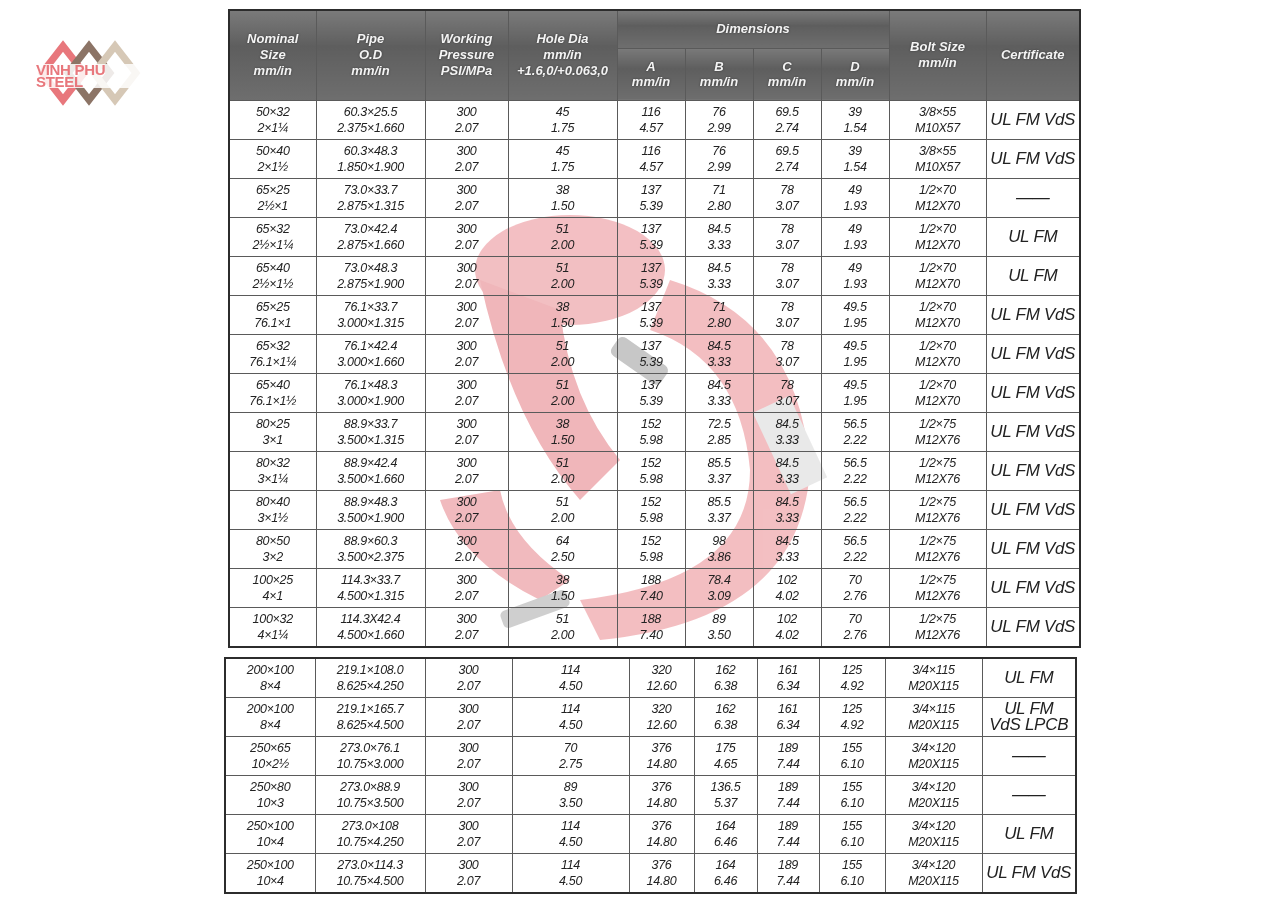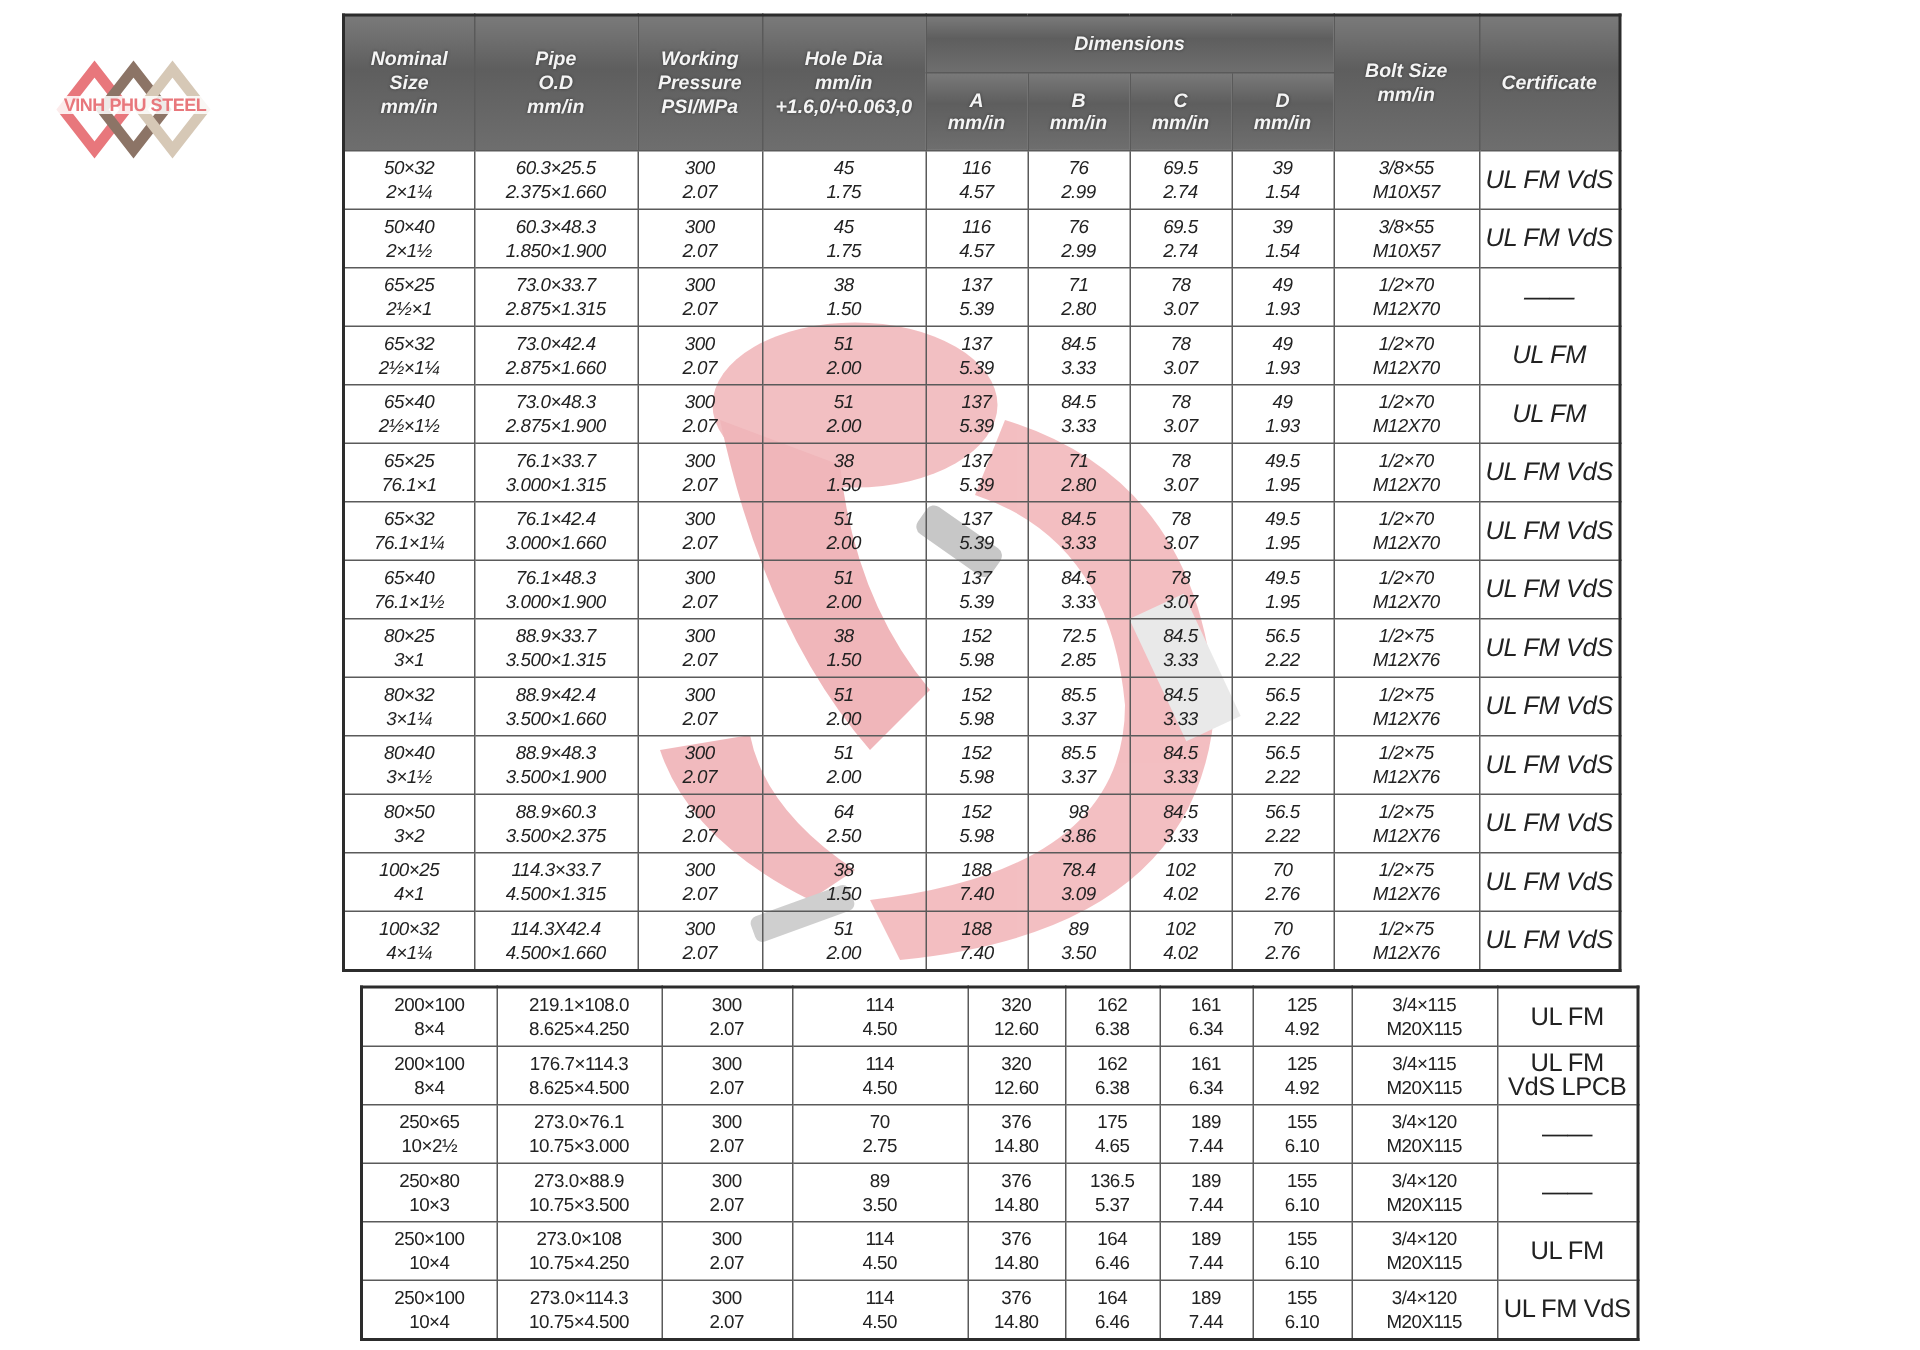--- a/index.html
+++ b/index.html
@@ -1,26 +1,26 @@
 <!DOCTYPE html>
 <html><head>
 <meta charset="utf-8">
 <style>
   html, body { margin:0; padding:0; background:#ffffff; }
   body { width:1280px; height:900px; position:relative; overflow:hidden;
          font-family:"Liberation Sans", sans-serif; color:#1a1a1a; }
   .logo { position:absolute; left:36px; top:40px; width:108px; height:66px; }
-  .logo-text { position:absolute; left:0; top:24px; width:108px; text-align:center;
-               font-size:12px; font-weight:bold; color:#e8777c; letter-spacing:-0.3px;
+  .logo-text { position:absolute; left:0; top:24px; width:108px; text-align:left;
+               font-size:15px; font-weight:bold; color:#e8777c; letter-spacing:-0.3px;
                background:rgba(255,255,255,0.85); line-height:12px; }
   .watermark { position:absolute; left:420px; top:200px; width:460px; height:560px; pointer-events:none; }
   table.spec { position:absolute; border-collapse:collapse; table-layout:fixed; }
   table.spec td, table.spec th { border:1px solid #5a5a5a; text-align:center; vertical-align:middle; padding:0; }
   #top-table { left:228px; top:9px; width:851px; border:2px solid #2c2c2c;font-style:italic; }
-  #bottom-table { left:240px; top:657px; width:851px; border:2px solid #2c2c2c; }
+  #bottom-table { left:224px; top:657px; width:851px; border:2px solid #2c2c2c;font-style:italic; }
   th.hd { background:linear-gradient(#7a7a7a, #5e5e5e 40%, #6e6e6e); color:#f4f4f4;
           font-weight:bold; font-size:13px; line-height:16px; text-shadow:0 0 2px #333; }
   th.hd.sub { line-height:15px; }
   td.c { font-size:12.5px; line-height:16px; height:38px; color:#222; letter-spacing:-0.3px; }
   td.c .l { display:block; }
   td.cert { font-size:17px; letter-spacing:-0.3px; }
   .row-top { height:39px; }
   .row-bot { height:38px; }
 </style>
 </head>
@@ -689,21 +689,21 @@
           <span class="l">M20X115</span>
         </td>
         <td class="c cert" style="white-space: pre-line;">UL FM</td>
       </tr>
       <tr class="row-bot">
         <td class="c">
           <span class="l">200×100</span>
           <span class="l">8×4</span>
         </td>
         <td class="c">
-          <span class="l">176.7×114.3</span>
+          <span class="l">219.1×165.7</span>
           <span class="l">8.625×4.500</span>
         </td>
         <td class="c">
           <span class="l">300</span>
           <span class="l">2.07</span>
         </td>
         <td class="c">
           <span class="l">114</span>
           <span class="l">4.50</span>
         </td>

